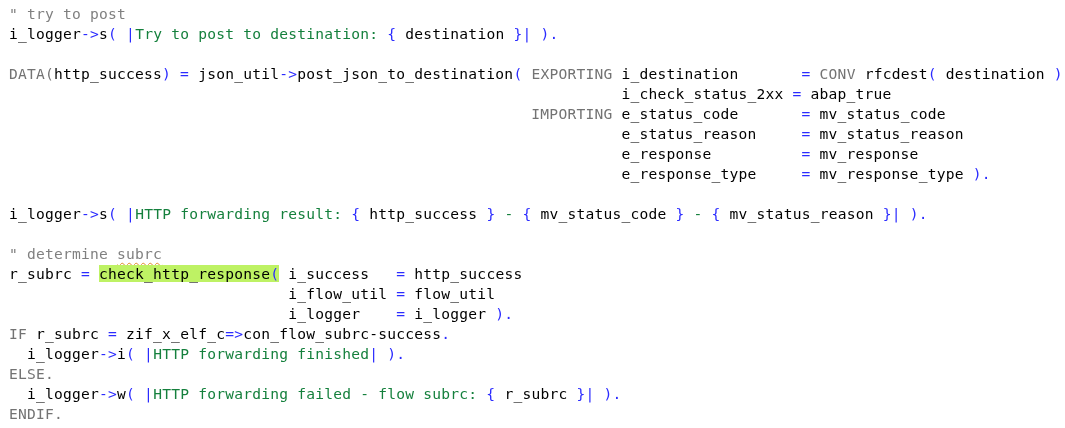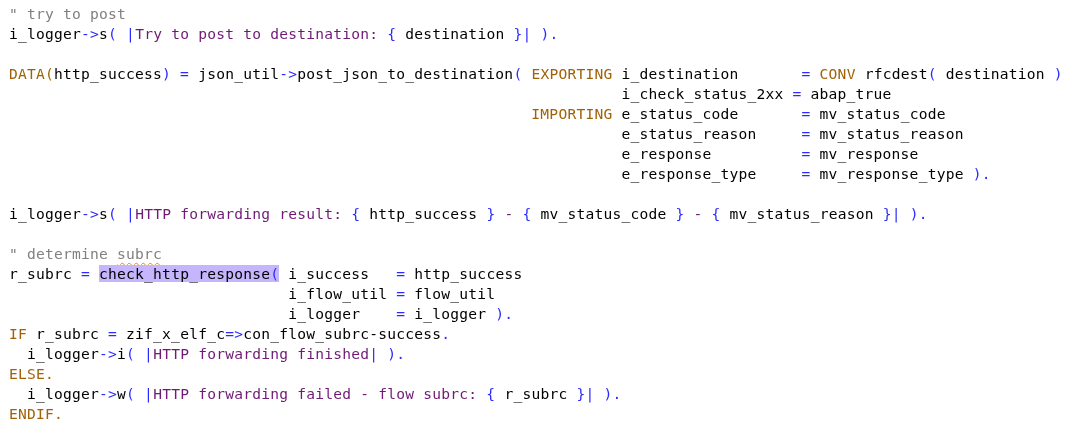--- a/index.html
+++ b/index.html
@@ -4,25 +4,25 @@
 <style>
   html, body { margin: 0; padding: 0; background: #ffffff; }
   body { width: 1065px; height: 428px; overflow: hidden; position: relative; }
   .editor {
     position: absolute; left: 9px; top: 4px;
     font-family: "DejaVu Sans Mono", "Liberation Mono", monospace;
     font-size: 14.6px; line-height: 20px; color: #000000;
     white-space: pre; letter-spacing: 0.22px;
   }
   .line { height: 20px; display: block; }
-  .kw { color: #a16207; }
+  .kw { color: #737373; }
   .op { color: #2b2bff; }
-  .str { color: #701a75; }
+  .str { color: #15803d; }
   .cmt { color: #808080; }
-  .hl { background: #c4b5fd; }
+  .hl { background: #bef264; }
   .squiggle {
     text-decoration: underline wavy #e08a2c;
     text-decoration-thickness: 1px;
     text-underline-offset: 3px;
     margin-top: 18px;
   }
   .tok { display: inline; }
 </style>
 </head>
 <body>

